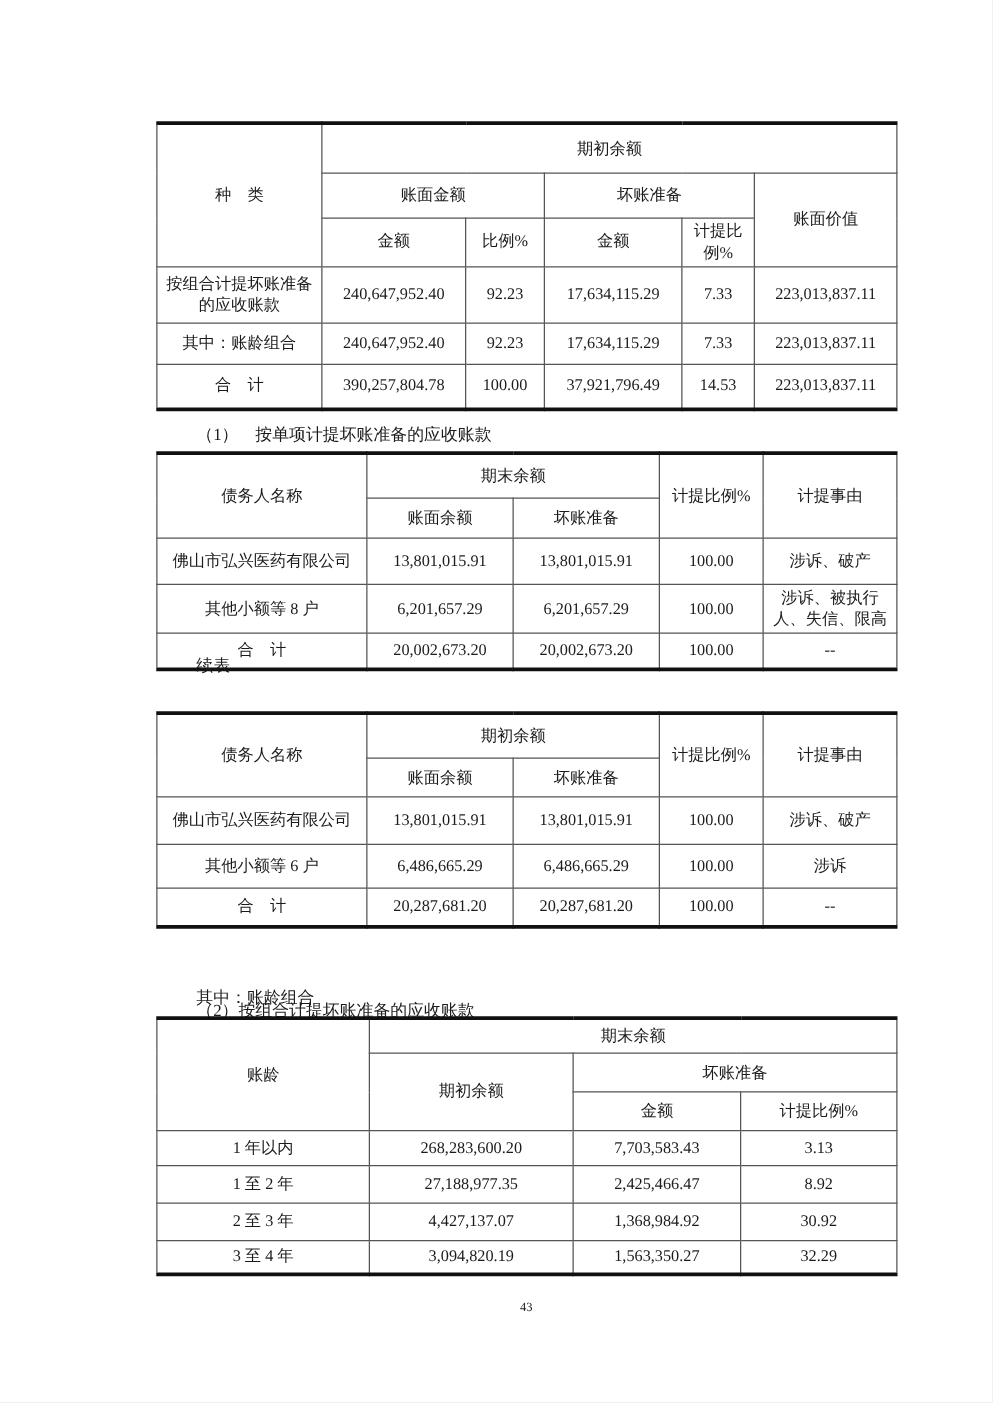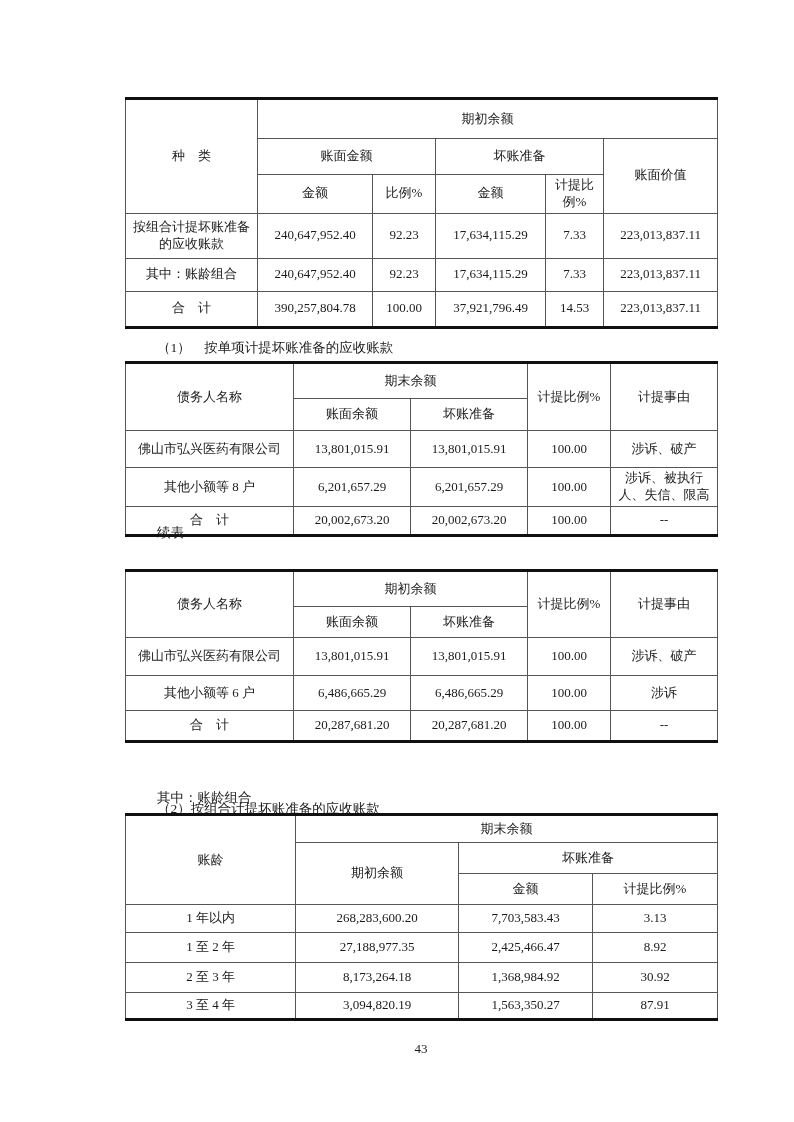--- a/index.html
+++ b/index.html
@@ -17,21 +17,21 @@
   }
   table.tbl td {
     border:1px solid #555;
     font-size:13px; line-height:1.3;
     text-align:center; vertical-align:middle;
     padding:2px 4px; overflow:hidden;
   }
   td.name { text-align:left; padding-left:6px; padding-right:8px; }
   td.num  { text-align:right; padding-right:6px; }
   .caption { position:absolute; left:157px; font-size:13.5px; white-space:pre; }
-  .pageno  { position:absolute; left:125px; width:592px; text-align:center; font-size:13px; }
+  .pageno  { position:absolute; left:125px; width:592px; text-align:center; font-size:10px; }
   tr.h40{height:40px} tr.h36{height:36px} tr.h33{height:33px} tr.h45{height:45px}
   tr.h37{height:37px} tr.h39{height:39px} tr.h32{height:32px} tr.h31{height:31px}
   tr.h30{height:30px} tr.h29{height:29px} tr.h28{height:28px} tr.h27{height:27px}
   tr.h35{height:35px} tr.h38{height:38px}
   td.small { font-size:12.5px; padding:2px 3px; }
 </style>
 </head>
 <body>
 
 <div class="page">
@@ -208,28 +208,28 @@
       <td>3.13</td>
     </tr>
     <tr class="h30">
       <td class="name">1 至 2 年</td>
       <td class="num">27,188,977.35</td>
       <td class="num">2,425,466.47</td>
       <td>8.92</td>
     </tr>
     <tr class="h30">
       <td class="name">2 至 3 年</td>
-      <td class="num">8,173,264.18</td>
+      <td class="num">4,427,137.07</td>
       <td class="num">1,368,984.92</td>
       <td>30.92</td>
     </tr>
     <tr class="h27">
       <td class="name">3 至 4 年</td>
       <td class="num">3,094,820.19</td>
       <td class="num">1,563,350.27</td>
-      <td>87.91</td>
+      <td>32.29</td>
     </tr>
   </tbody>
     </table>
 
   <div class="pageno" style="top:1041px;">43</div>
 
 </div>
 
 </body></html>

